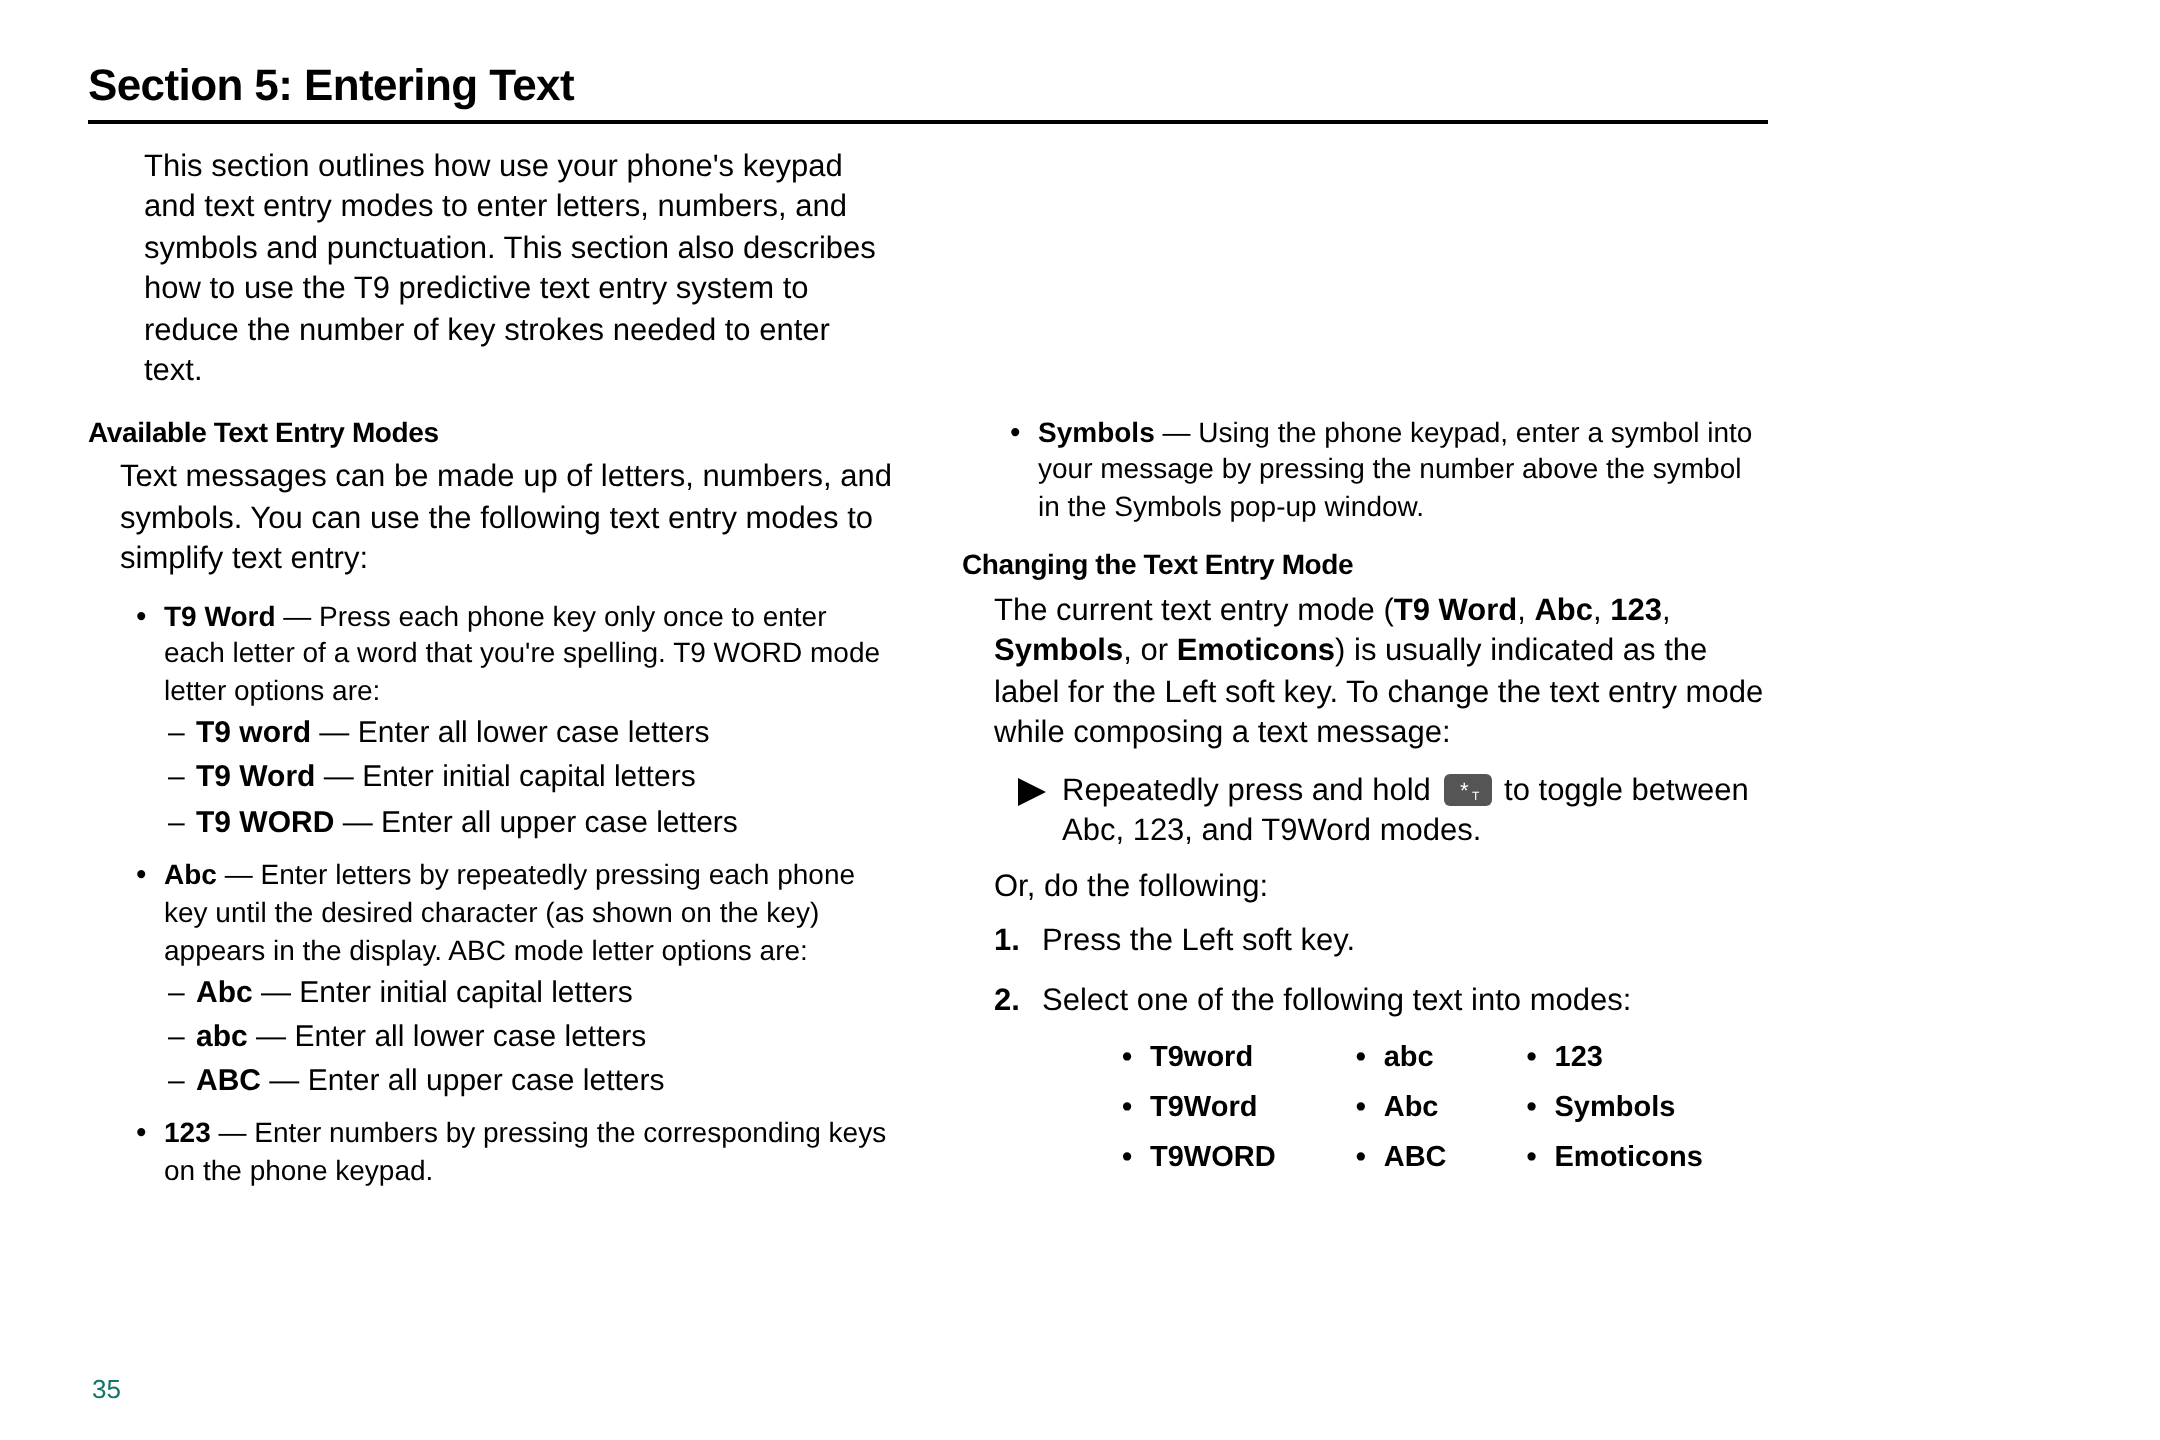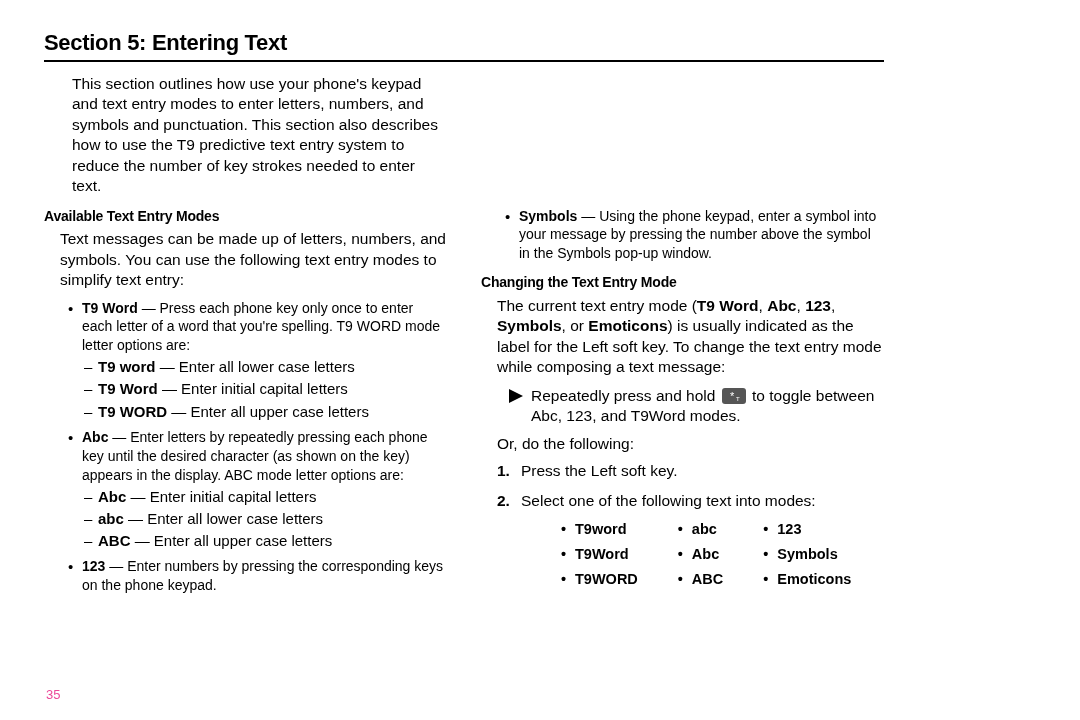--- a/index.html
+++ b/index.html
@@ -150,21 +150,21 @@
     content: "•";
     position: absolute;
     left: 0;
     top: 0;
   }
   .pagenum {
     position: absolute;
     left: 46px;
     bottom: 18px;
     font-size: 13px;
-    color: #ec4899;
+    color: #0f766e;
   }
   strong { font-weight: 700; }
 </style>
 </head>
 <body>
 
 <div class="page">
 
   <div class="section-title">Section 5: Entering Text</div>
   <hr class="rule">

